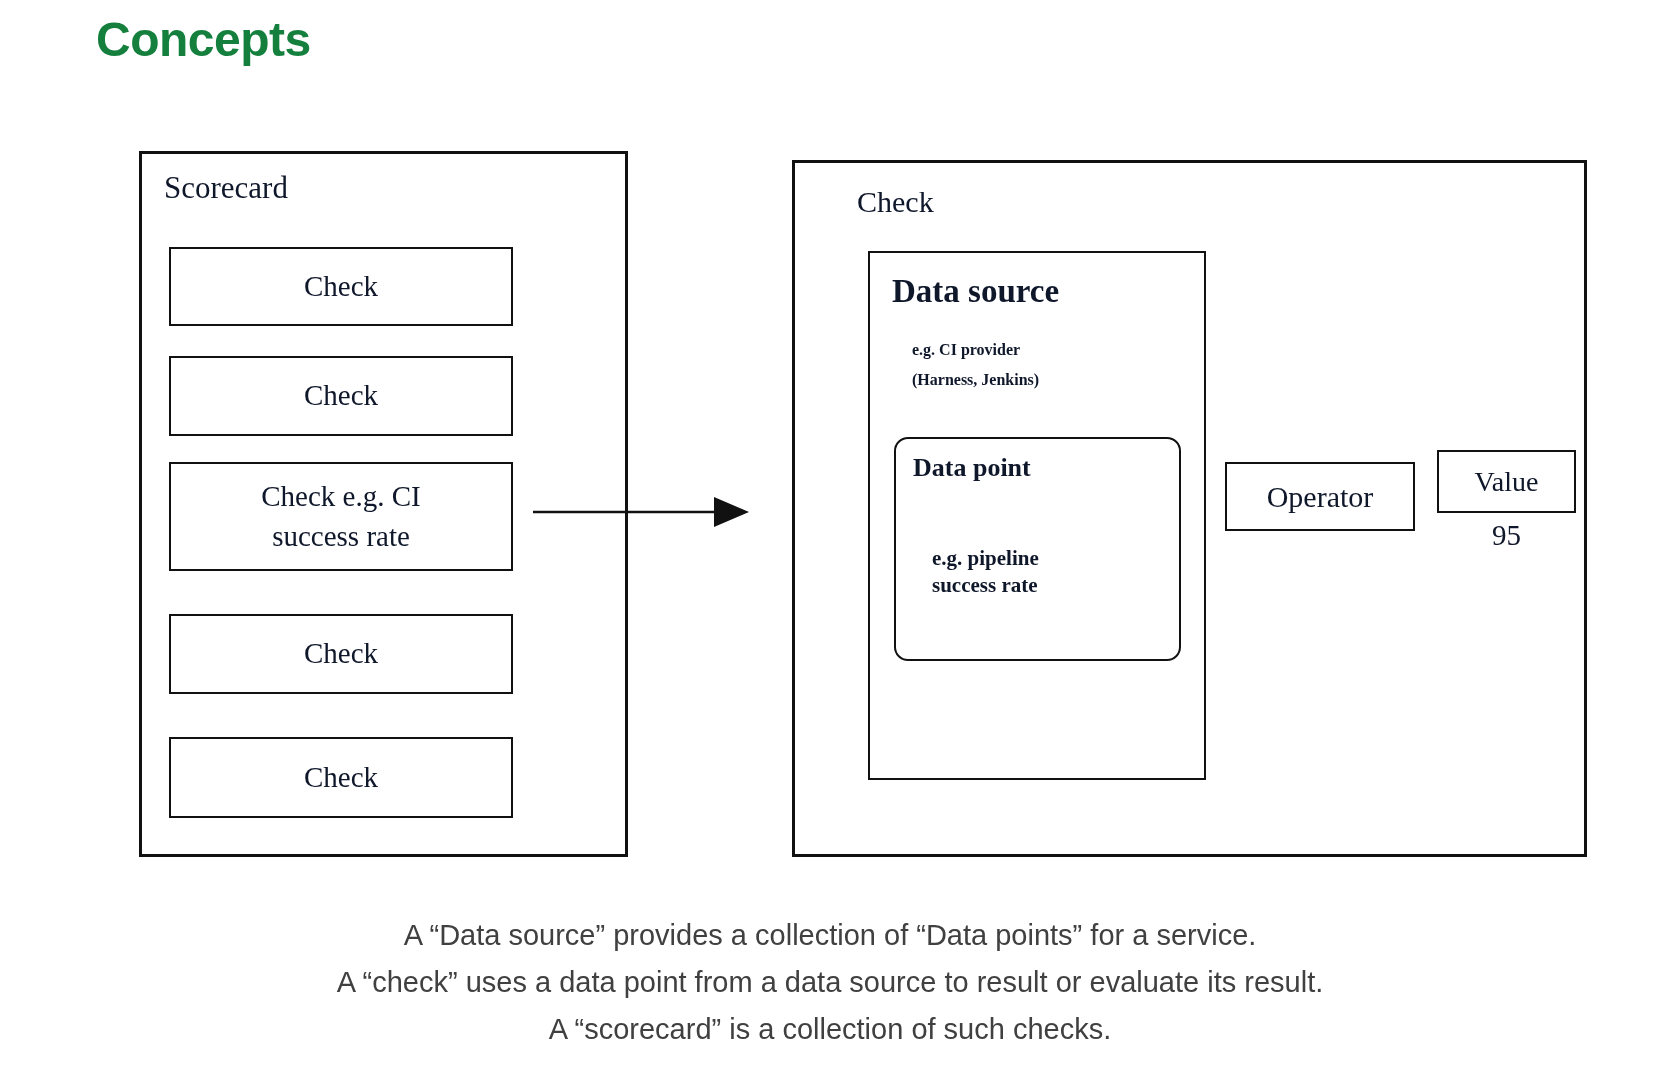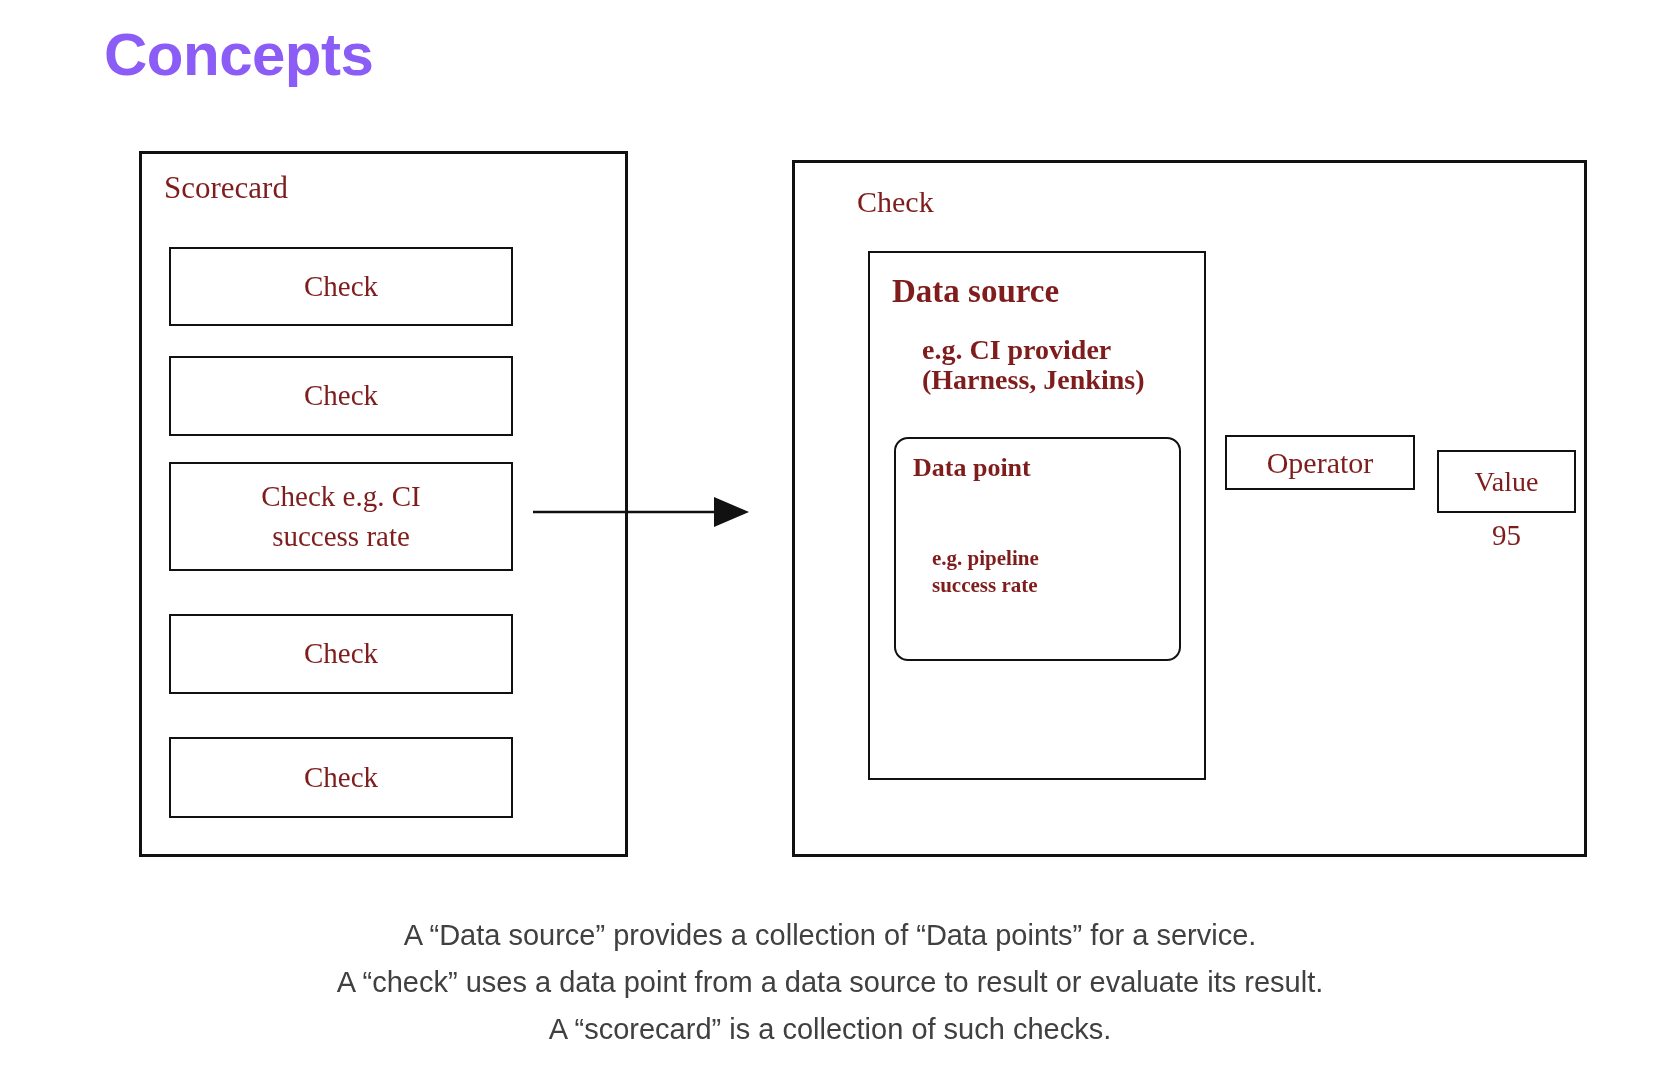--- a/index.html
+++ b/index.html
@@ -13,31 +13,31 @@
     position: relative;
     overflow: hidden;
     font-family: "Liberation Sans", sans-serif;
   }
 
   
   .page-title {
     position: absolute;
     left: 92px;
     top: 8px;
-    font-size: 60px;
+    font-size: 48px;
     font-weight: 700;
     letter-spacing: -0.5px;
-    color: #8b5cf6;
-    margin: 12px;
+    color: #15803d;
+    margin: 4px;
   }
 
   
   .hw {
     font-family: cursive;
-    color: #7f1d1d;
+    color: #0f172a;
     white-space: pre-line;
   }
   .sketch-box {
     position: absolute;
     background: #ffffff;
     border: 2px solid #111111;
     box-sizing: border-box;
   }
   .outer {
     border-width: 3px;
@@ -67,28 +67,28 @@
 
   
   .arrow-svg { position: absolute; left: 528px; top: 494px; }
 
   
   .checkdetail-box { left: 792px; top: 160px; width: 795px; height: 697px; }
   .checkdetail-label { position: absolute; left: 62px; top: 22px; font-size: 30px; }
 
   .datasource-box { left: 73px; top: 88px; width: 338px; height: 529px; border-width: 2.5px; font-weight: bold; }
   .datasource-label { position: absolute; left: 22px; top: 20px; font-size: 33px; }
-  .datasource-example { position: absolute; left: 52px; top: 82px; font-size: 28px; line-height: 30px; }
+  .datasource-example { position: absolute; left: 42px; top: 82px; font-size: 16px; line-height: 30px; }
 
   .datapoint-box { left: 24px; top: 184px; width: 287px; height: 224px; border-radius: 14px; }
   .datapoint-label { position: absolute; left: 17px; top: 14px; font-size: 26px; }
   .datapoint-example { position: absolute; left: 36px; top: 106px; font-size: 21px; line-height: 27px; }
 
   .operator-box {
-    left: 430px; top: 272px; width: 190px; height: 55px; border-width: 2.5px;
+    left: 430px; top: 299px; width: 190px; height: 69px; border-width: 2.5px;
     display: flex; align-items: center; justify-content: center;
   }
   .operator-box .hw { font-size: 30px; }
   .operator-example { position: absolute; left: 444px; top: 372px; font-size: 24px; line-height: 32px; }
 
   .value-box {
     left: 642px; top: 287px; width: 139px; height: 63px; border-width: 2.5px;
     display: flex; align-items: center; justify-content: center;
   }
   .value-box .hw { font-size: 28px; }

